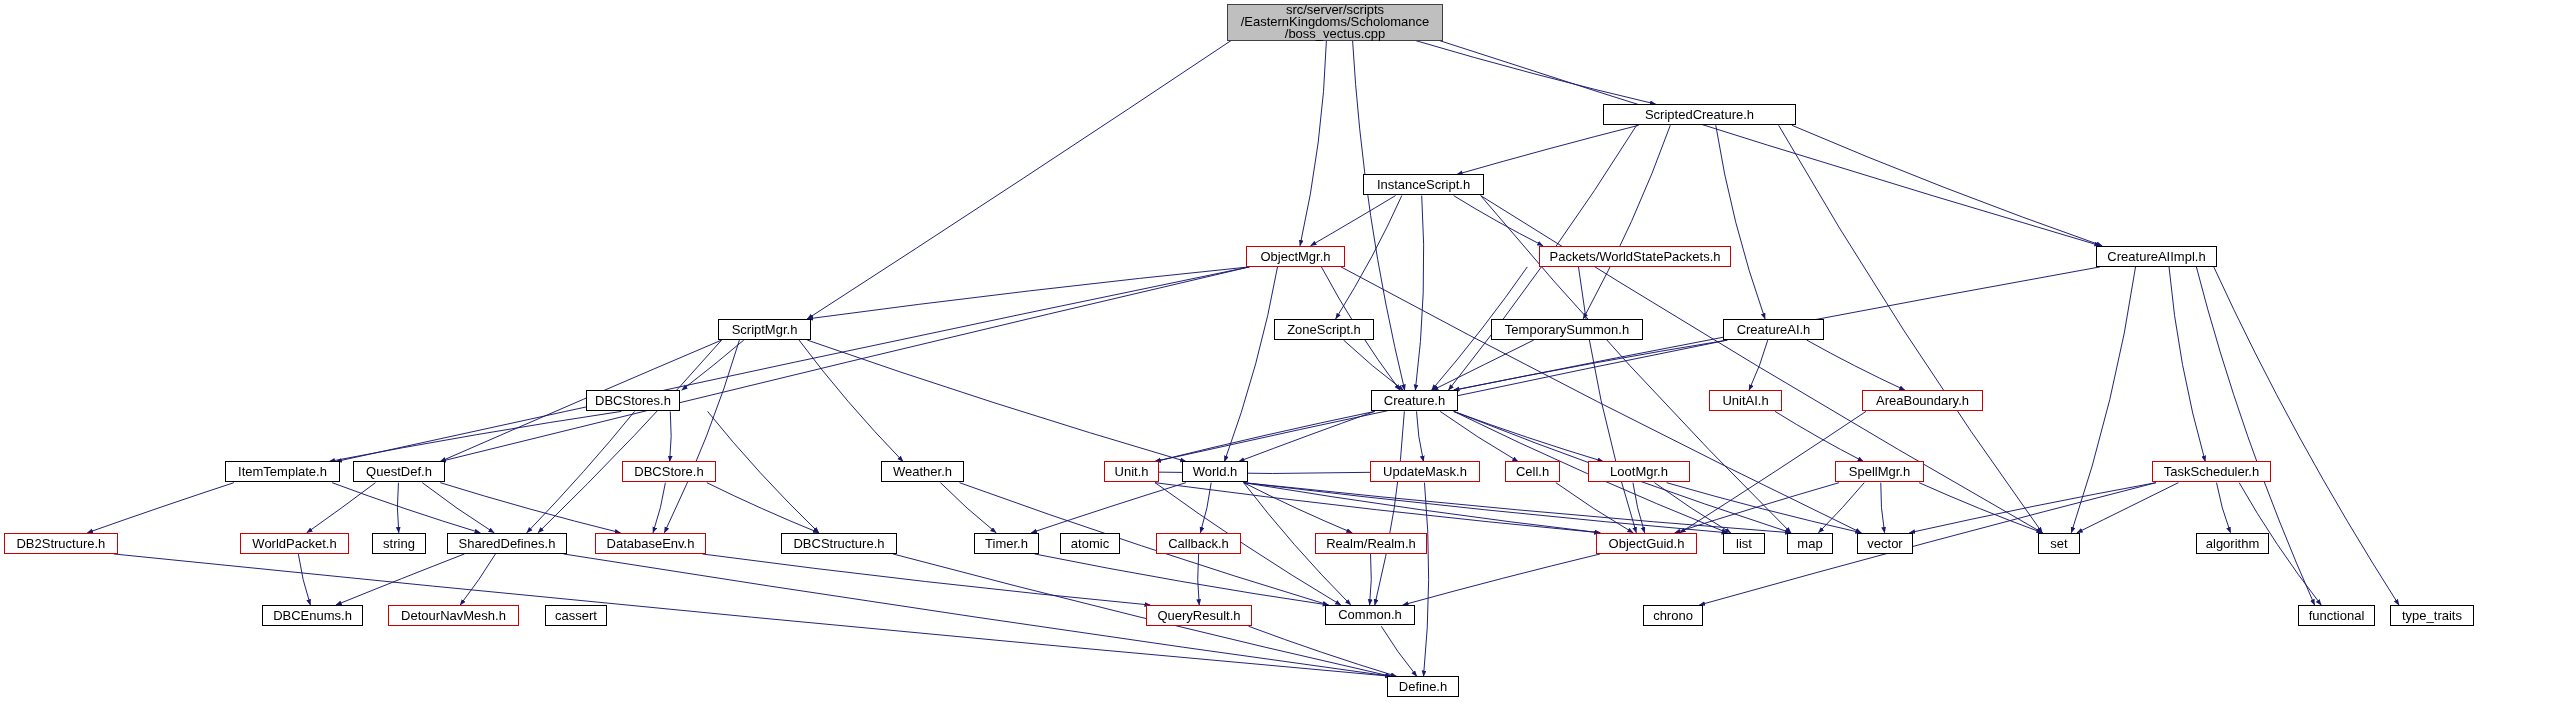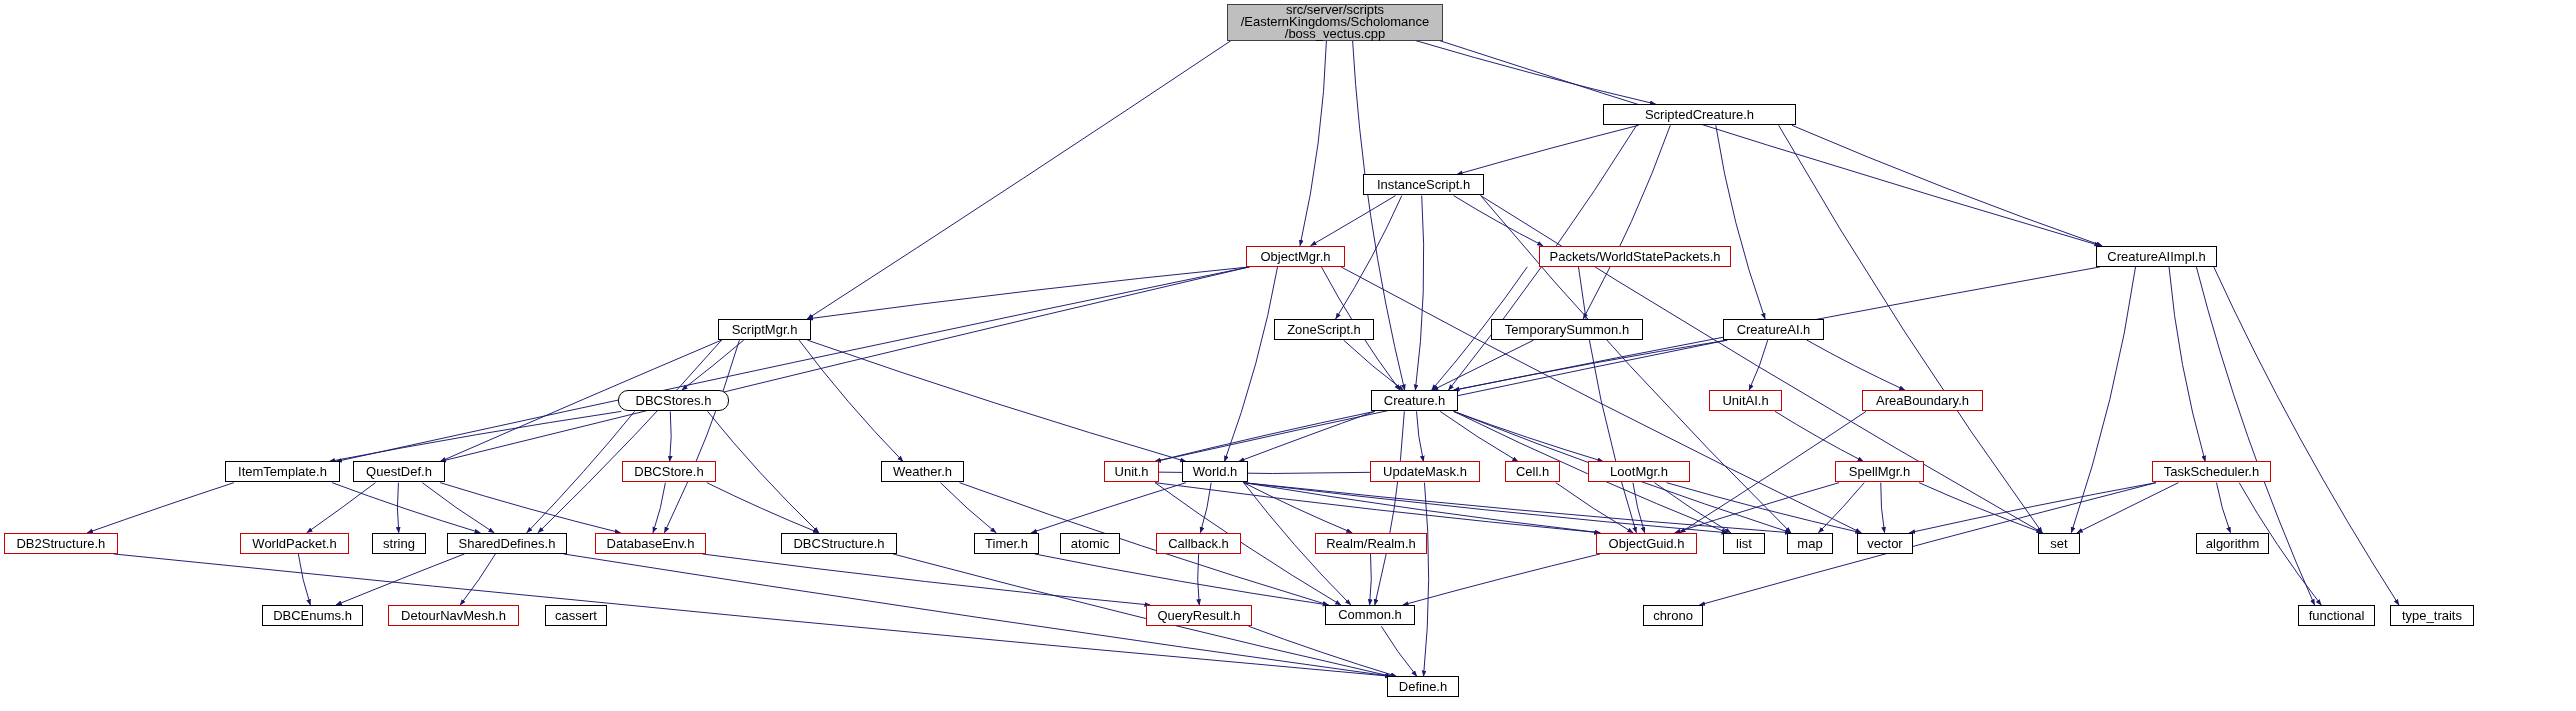--- a/index.html
+++ b/index.html
@@ -164,21 +164,21 @@
 /boss_vectus.cpp</div>
     <div class="node" style="left: 1603px; top: 104px; width: 193px; height: 21px;">ScriptedCreature.h</div>
     <div class="node" style="left: 1363px; top: 174px; width: 121px; height: 21px;">InstanceScript.h</div>
     <div class="node" style="left: 2096px; top: 246px; width: 121px; height: 21px;">CreatureAIImpl.h</div>
     <div class="node red" style="left: 1246px; top: 246px; width: 99px; height: 21px;">ObjectMgr.h</div>
     <div class="node red" style="left: 1539px; top: 246px; width: 192px; height: 21px;">Packets/WorldStatePackets.h</div>
     <div class="node" style="left: 718px; top: 319px; width: 93px; height: 21px;">ScriptMgr.h</div>
     <div class="node" style="left: 1274px; top: 319px; width: 100px; height: 21px;">ZoneScript.h</div>
     <div class="node" style="left: 1491px; top: 319px; width: 152px; height: 21px;">TemporarySummon.h</div>
     <div class="node" style="left: 1723px; top: 319px; width: 101px; height: 21px;">CreatureAI.h</div>
-    <div class="node" style="left: 618px; top: 390px; width: 111px; height: 21px; border-radius: 10px;">DBCStores.h</div>
+    <div class="node" style="left: 586px; top: 390px; width: 94px; height: 21px;">DBCStores.h</div>
     <div class="node red" style="left: 1709px; top: 390px; width: 73px; height: 21px;">UnitAI.h</div>
     <div class="node red" style="left: 1862px; top: 390px; width: 121px; height: 21px;">AreaBoundary.h</div>
     <div class="node" style="left: 1371px; top: 390px; width: 87px; height: 21px;">Creature.h</div>
     <div class="node" style="left: 225px; top: 461px; width: 115px; height: 21px;">ItemTemplate.h</div>
     <div class="node" style="left: 353px; top: 461px; width: 92px; height: 21px;">QuestDef.h</div>
     <div class="node red" style="left: 622px; top: 461px; width: 94px; height: 21px;">DBCStore.h</div>
     <div class="node" style="left: 881px; top: 461px; width: 83px; height: 21px;">Weather.h</div>
     <div class="node red" style="left: 1104px; top: 461px; width: 55px; height: 21px;">Unit.h</div>
     <div class="node" style="left: 1182px; top: 461px; width: 66px; height: 21px;">World.h</div>
     <div class="node red" style="left: 1370px; top: 461px; width: 110px; height: 21px;">UpdateMask.h</div>

